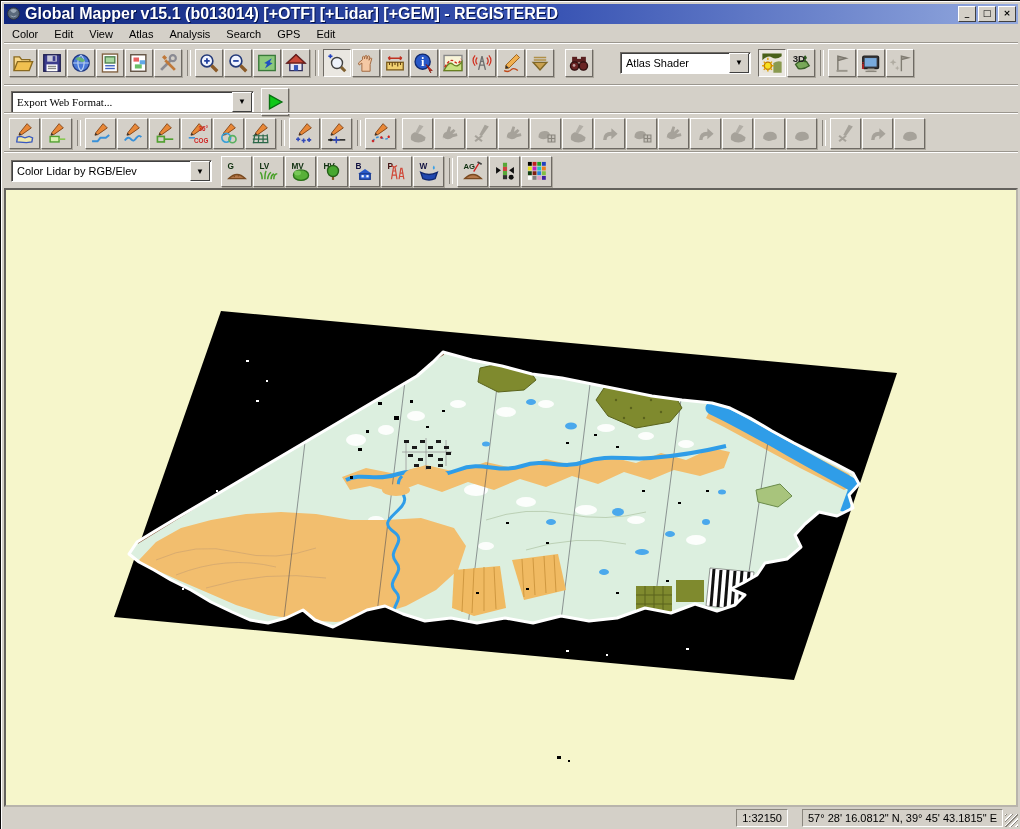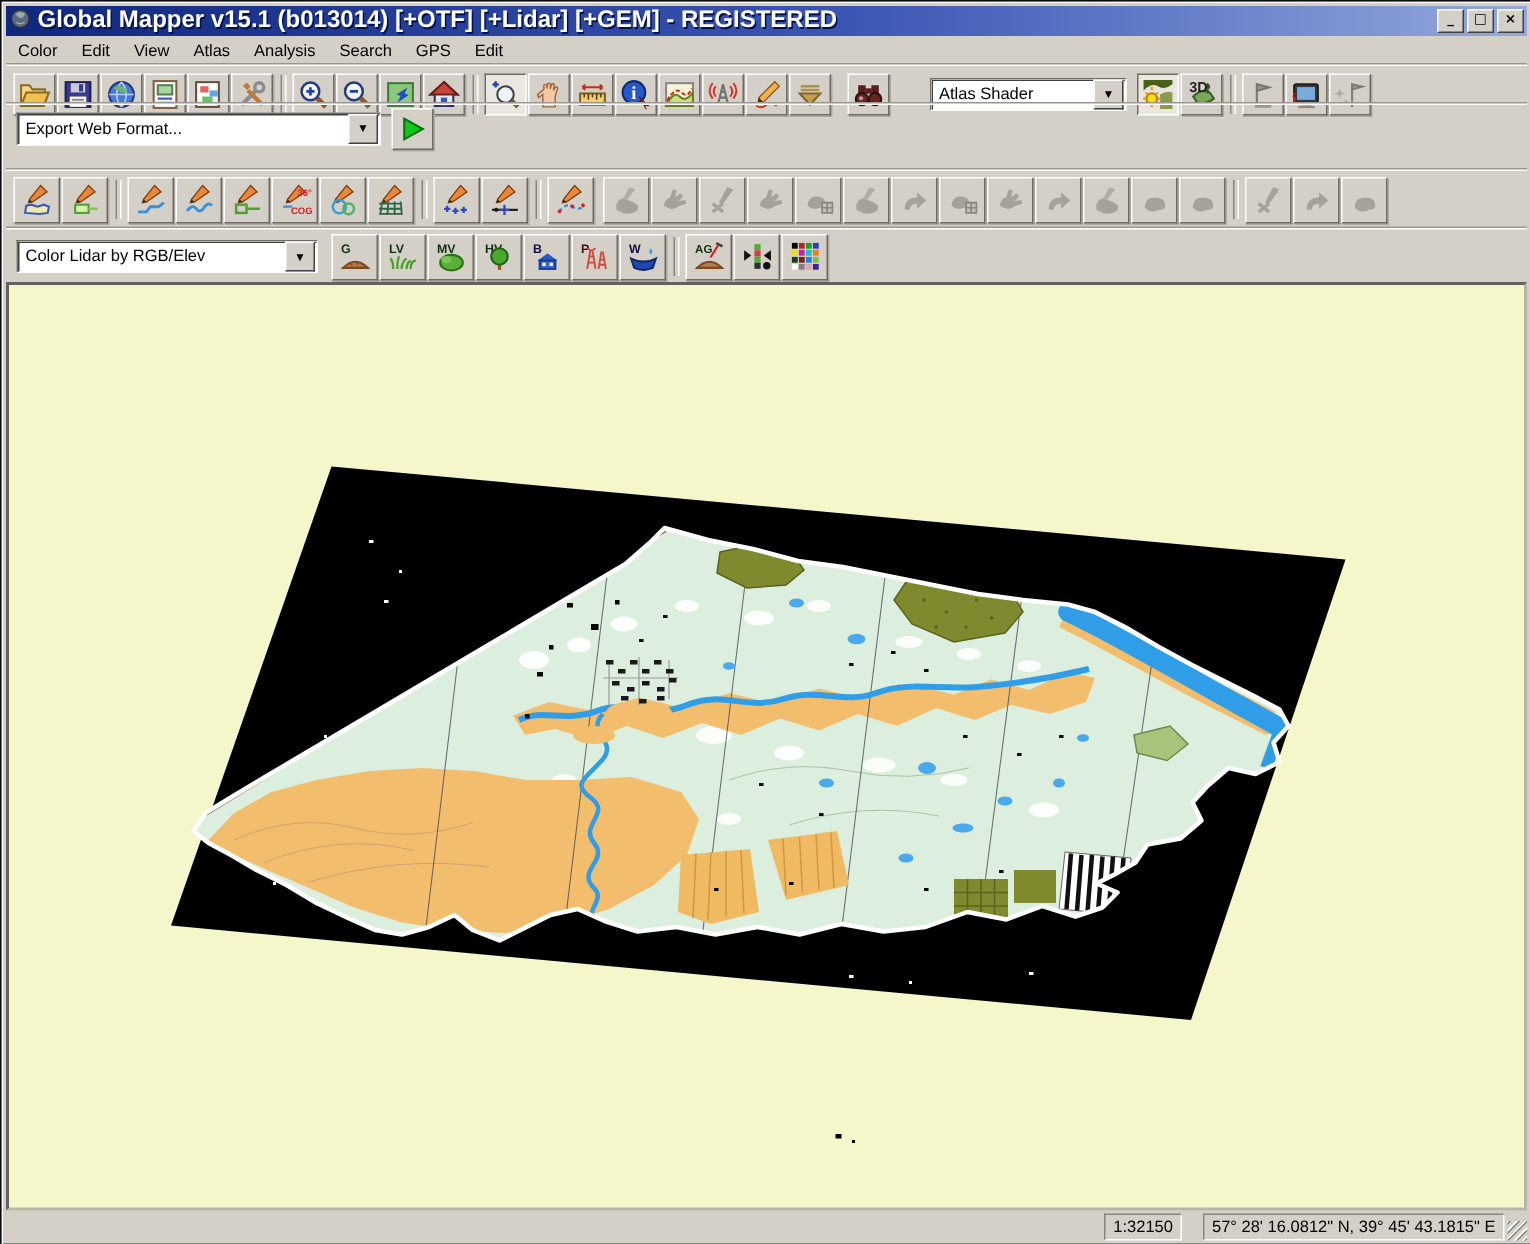--- a/index.html
+++ b/index.html
@@ -16,21 +16,21 @@
     border:1px solid;border-color:#fff #404040 #404040 #fff;font-size:9px;line-height:12px;
     text-align:center;font-family:"DejaVu Sans",sans-serif;font-weight:bold;}
   #titlebar .grow{flex:1}
   
   #menubar{position:absolute;left:3px;top:24px;right:3px;height:18px;display:flex;align-items:center;}
   .menu-item{padding:2px 8px 3px 8px;}
   
   .tbrow{position:absolute;left:3px;right:3px;display:flex;align-items:center;
     border-top:1px solid #fff;box-shadow:0 -1px 0 #9a968e;}
   #tb-main{top:42px;height:37px;padding-left:5px;}
-  #tb-export{top:68px;height:31px;padding-left:7px;}
+  #tb-export{top:84px;height:31px;padding-left:7px;font-family:Liberation Serif, serif;}
   #tb-digitizer{top:112px;height:38px;padding-left:5px;}
   #tb-lidar{top:151px;height:36px;padding-left:7px;}
   .tbtn{box-sizing:border-box;width:28px;height:28px;display:flex;align-items:center;justify-content:center;
     background:#d4d0c8;border:1px solid;border-color:#fff #6e6a64 #6e6a64 #fff;box-shadow:1px 1px 0 #aca89e;margin-right:1px;padding:0;}
   .big .tbtn{width:31px;height:31px;}
   .tbtn.pressed{border-color:#6e6a64 #fff #fff #6e6a64;background:#eae7e1;box-shadow:none;}
   .tbtn svg{display:block}
   .sep{width:2px;height:26px;border-left:1px solid #8a867e;border-right:1px solid #fff;margin:0 4px;}
   .gap{height:1px;}
   .combo{box-sizing:border-box;height:22px;background:#fff;display:flex;align-items:center;

